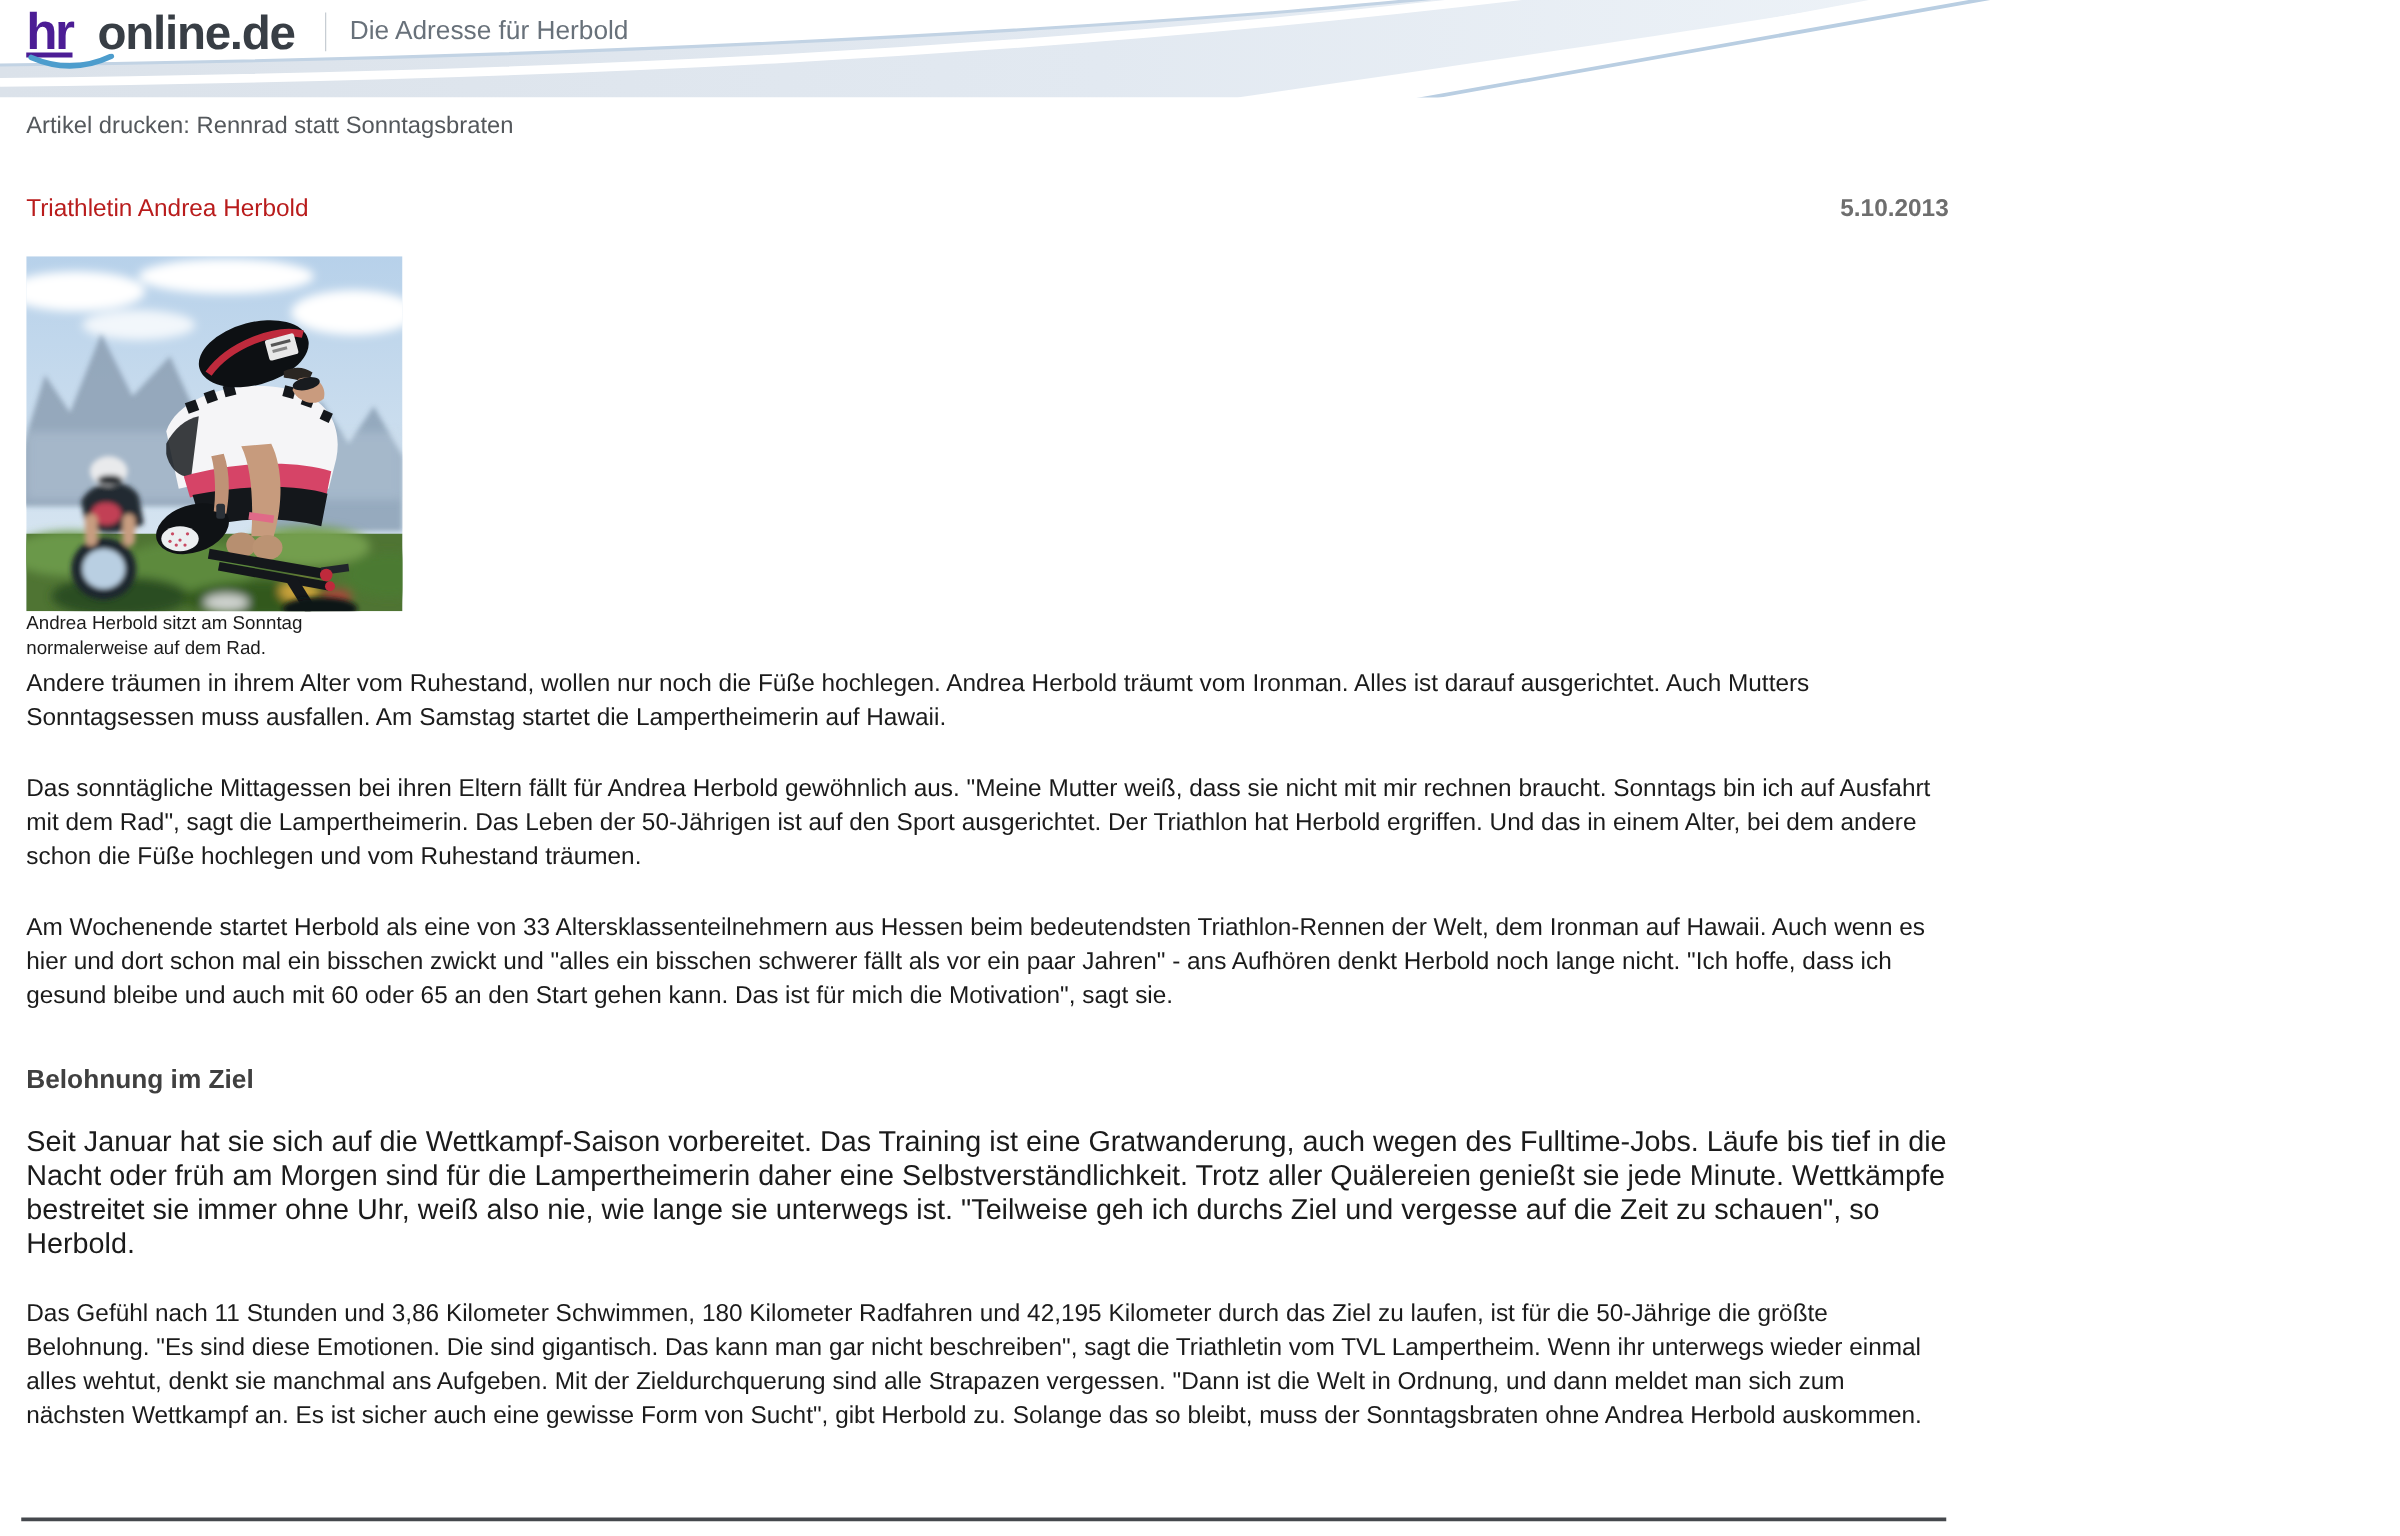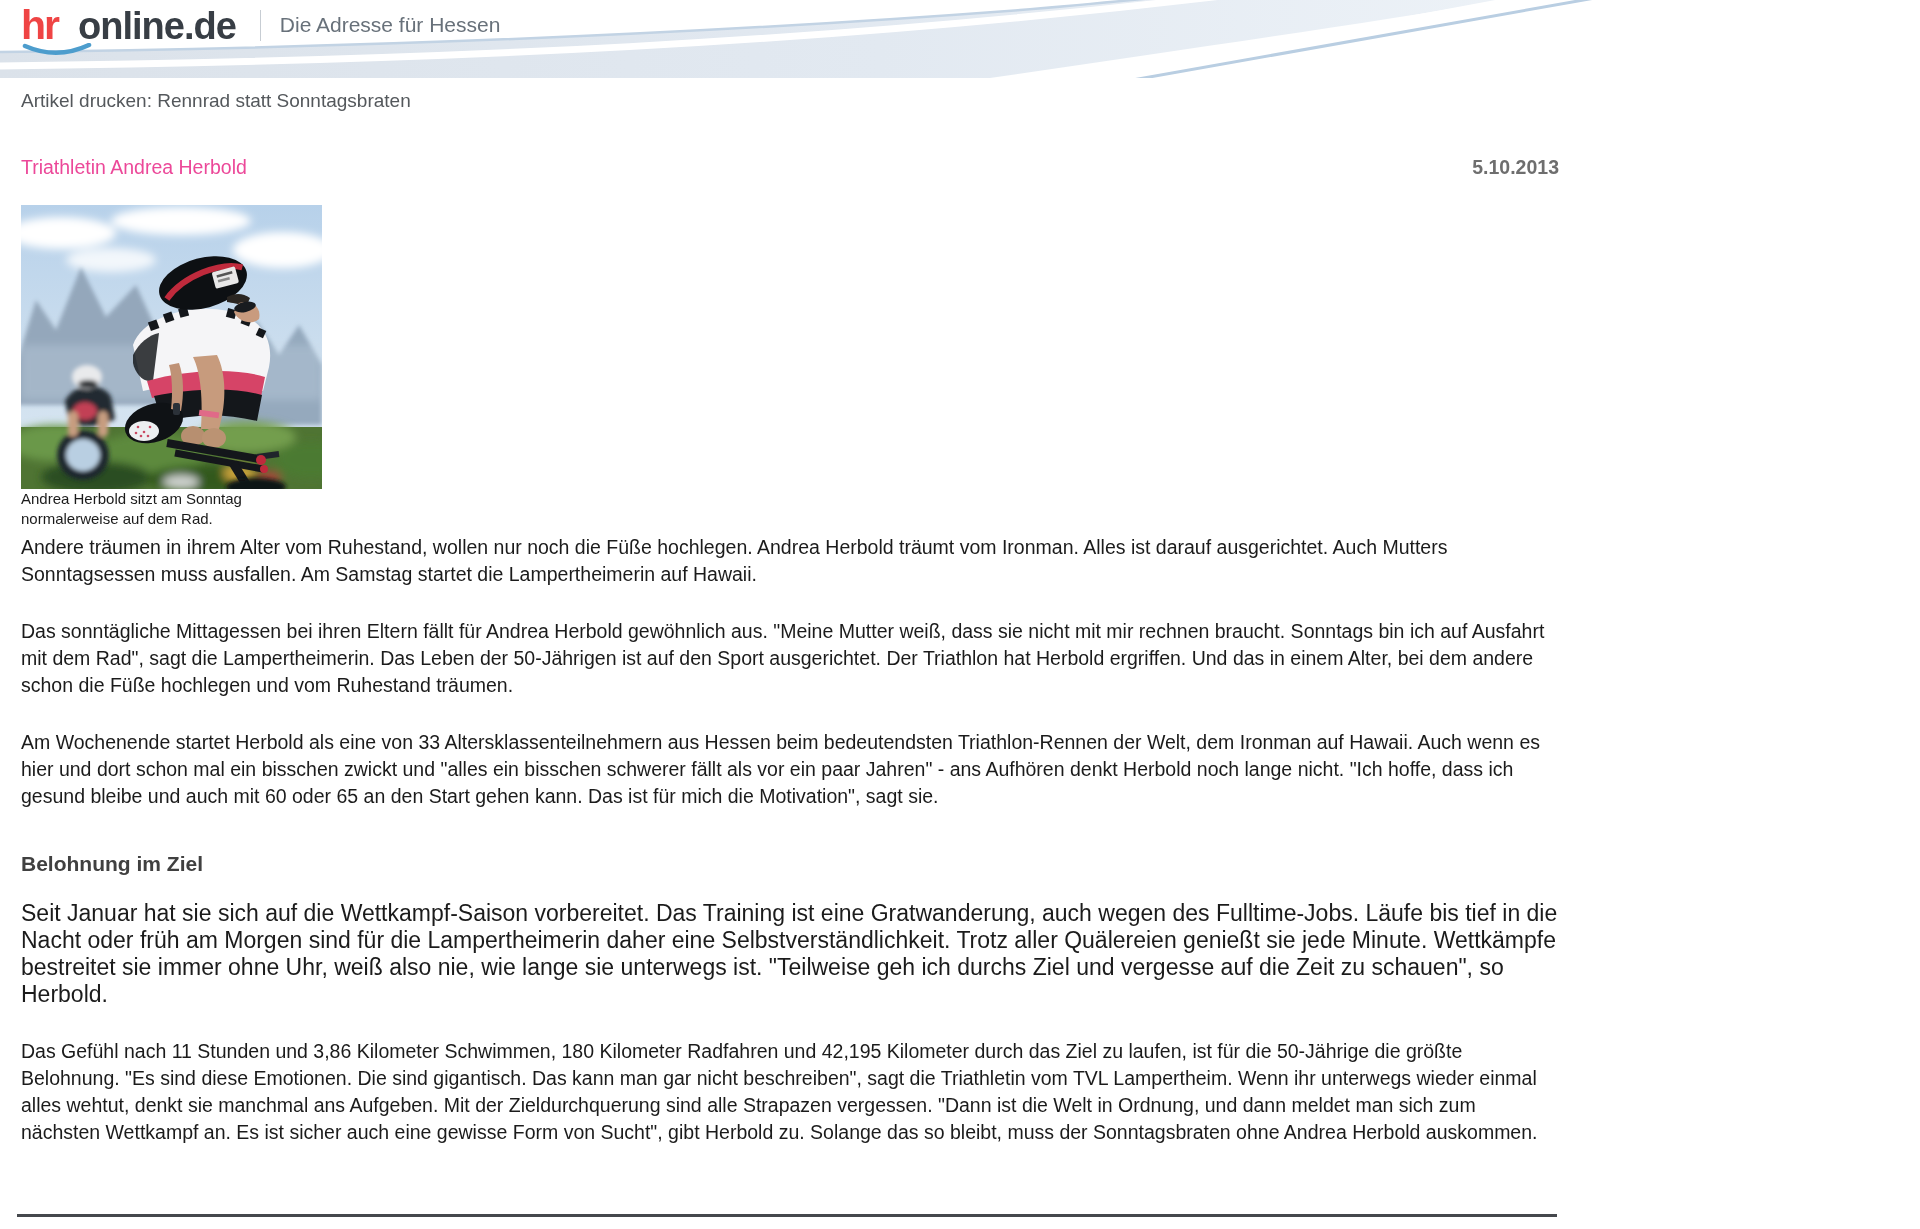--- a/index.html
+++ b/index.html
@@ -13,38 +13,38 @@
     overflow: hidden;
   }
 
   
   .header { position: relative; height: 78px; }
   .swoosh-svg { position: absolute; top: 0; left: 0; width: 1920px; height: 78px; }
   .logo-row { position: relative; z-index: 2; display: flex; align-items: flex-start; padding: 5px 0 0 21px; }
   .logo { position: relative; display: flex; align-items: baseline; padding-bottom: 12px; cursor: pointer; }
   .logo-hr {
     font-size: 41px; font-weight: bold; line-height: 1;
-    letter-spacing: -2px; color: #ef4444;
+    letter-spacing: -2px; color: #4c1d95; text-decoration: underline;
   }
   .logo-domain {
     font-size: 38px; font-weight: bold; line-height: 1;
     letter-spacing: -1px; color: #383e45; margin-left: 20px;
   }
   .logo-arc { position: absolute; left: 1px; bottom: 0px; width: 70px; height: 15px; }
   .logo-sep { width: 1px; height: 31px; background: #c7cdd3; margin: 5px 19px 0 24px; }
   .tagline { font-size: 21px; color: #68717a; padding-top: 8px; }
 
   
   .breadcrumb-bar { position: relative; z-index: 2; padding: 12px 16px 0 21px; }
   .breadcrumb { font-size: 19px; color: #54585c; }
 
   
   .article { position: relative; z-index: 1; margin: 44px 0 0 21px; width: 1538px; }
   .meta-row { display: flex; justify-content: space-between; align-items: baseline; font-size: 19.5px; }
-  .kicker { color: #ec4899; }
+  .kicker { color: #b91c1c; }
   .date { color: #6e6e6e; font-weight: bold; }
   .title { font-size: 30px; font-weight: bold; color: #000; margin: 6px 0 0; letter-spacing: -0.5px; }
 
   .photo-figure { margin: 26px 0 0; }
   .photo-svg { display: block; width: 301px; height: 284px; }
   .caption { width: 252px; font-size: 15px; line-height: 20px; color: #1b1b1b; margin-top: 0; }
 
   .lead  { font-size: 19.5px; line-height: 27px; margin: 5px 0 0; }
   .para  { font-size: 19.5px; line-height: 27px; margin: 30px 0 0; }
   .subheading { font-size: 21px; font-weight: bold; margin: 42px 0 0; color: #404040; }
@@ -73,21 +73,21 @@
 
   <div class="logo-row">
     <div class="logo">
       <span class="logo-hr">hr</span>
       <span class="logo-domain">online.de</span>
       <svg class="logo-arc" viewBox="0 0 70 15">
         <path d="M3,3 Q35,17 67,2" stroke="#4d9dcd" stroke-width="4.5" fill="none" stroke-linecap="round"></path>
       </svg>
     </div>
     <div class="logo-sep"></div>
-    <div class="tagline">Die Adresse für Hessen</div>
+    <div class="tagline">Die Adresse für Herbold</div>
   </div>
 </div>
 
 <div class="breadcrumb-bar">
   <span class="breadcrumb">Artikel drucken: Rennrad statt Sonntagsbraten</span>
 </div>
 
 <div class="article">
   <div class="meta-row">
     <span class="kicker">Triathletin Andrea Herbold</span>

